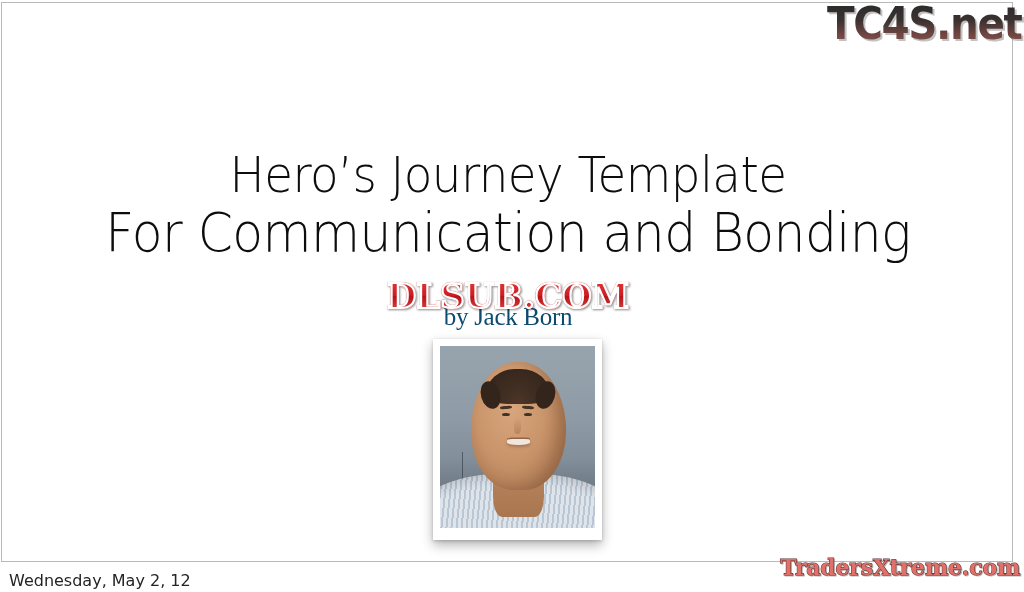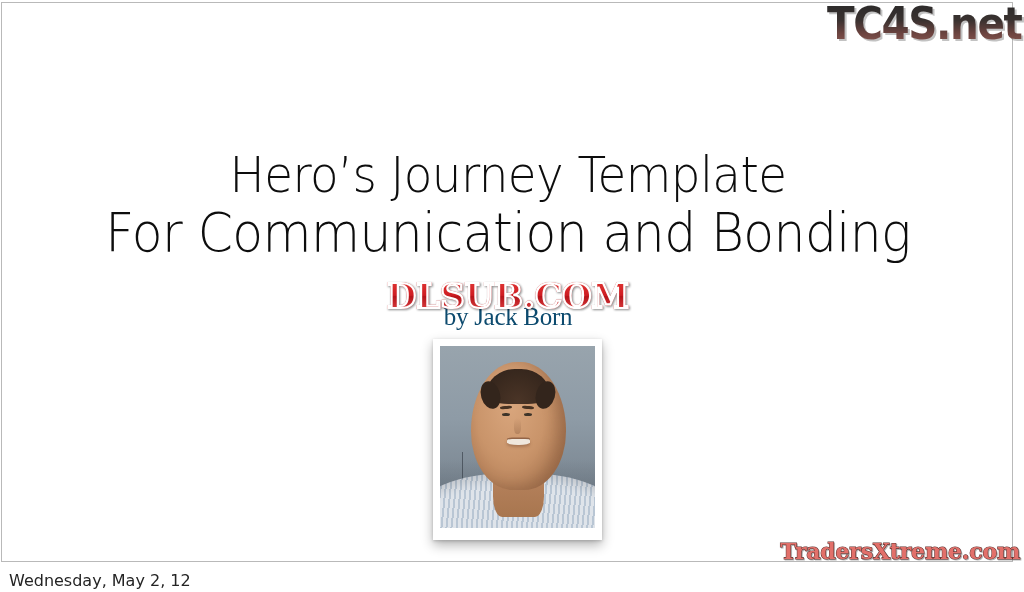--- a/index.html
+++ b/index.html
@@ -263,21 +263,21 @@
     -webkit-text-stroke: 2.2px #ffffff;
     paint-order: stroke fill;
     filter: drop-shadow(1px 1px 1.2px rgba(0,0,0,0.45));
     white-space: nowrap;
   }
 
   
   #watermark-traders {
     position: absolute;
     right: 4px;
-    top: 540px;
+    top: 556px;
     font-family: "DejaVu Serif", "Liberation Serif", serif;
     font-weight: bold;
     font-size: 22px;
     letter-spacing: -0.2px;
     line-height: 1;
     color: #e2706a;
     -webkit-text-stroke: 1.1px #5e3330;
     paint-order: stroke fill;
     filter: drop-shadow(1.4px 1.4px 0.6px rgba(120,120,120,0.55));
     white-space: nowrap;

